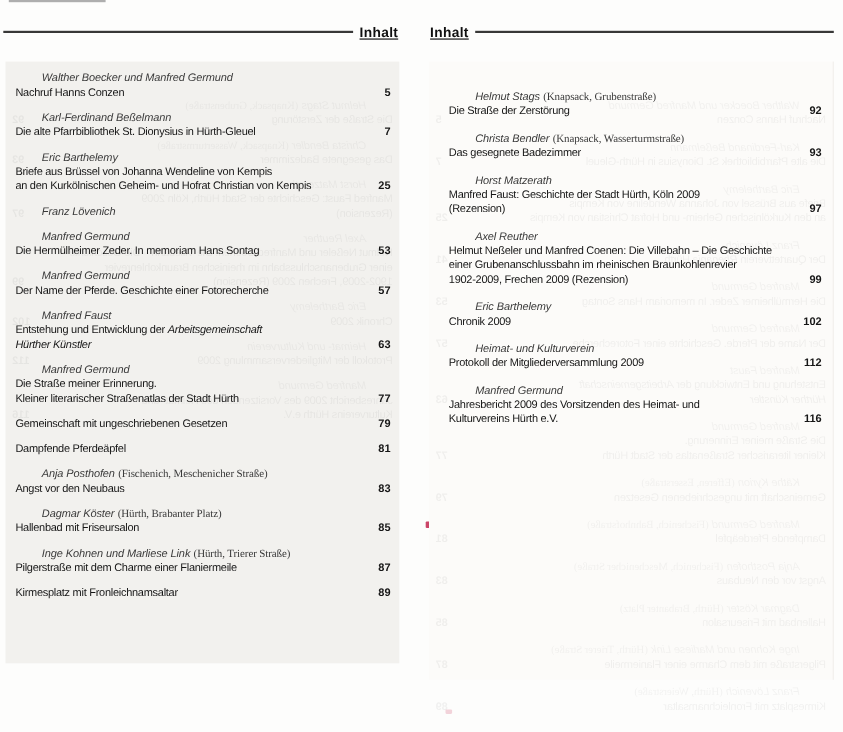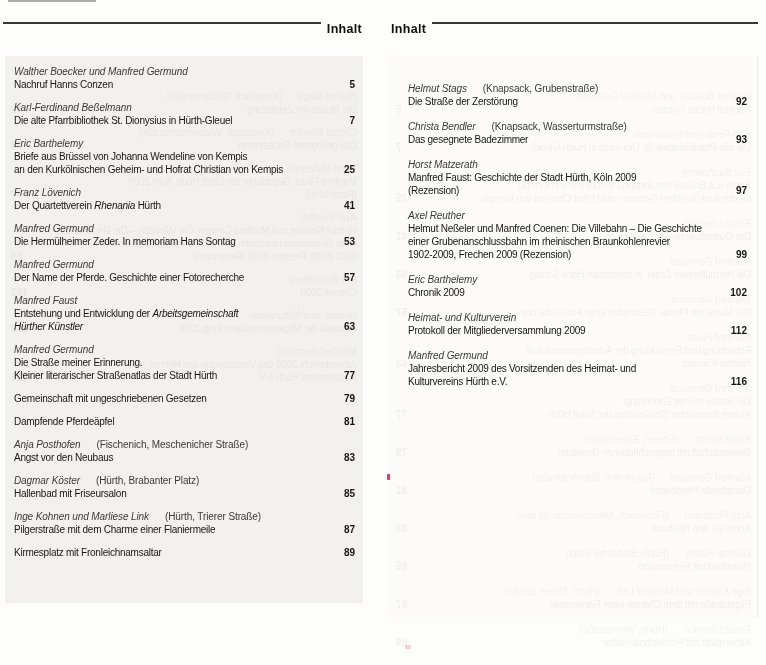--- a/index.html
+++ b/index.html
@@ -4,21 +4,21 @@
 <title>Inhalt</title>
 <style>
   html,body{margin:0;padding:0;}
   body{
     width:766px;height:665px;position:relative;overflow:hidden;
     background:#fdfdfc;
     font-family:"Liberation Sans","DejaVu Sans",sans-serif;
     -webkit-font-smoothing:antialiased;
   }
   
-  .hdr{position:absolute;display:flex;align-items:flex-start;height:16px;}
+  .hdr{position:absolute;display:flex;align-items:center;height:16px;text-decoration:underline;}
   .hdr-left{left:3px;top:22px;width:359px;}
   .hdr-right{left:391px;top:22px;width:367px;}
   .hdr .rule{flex:1;height:0;border-bottom:2px solid #383838;margin-bottom:2px;}
   .hdr-left .rule{margin-right:6px;}
   .hdr-right .rule{margin-left:6px;}
   .hdr-text{
     font-weight:bold;font-size:12.5px;line-height:14px;color:#101010;
     letter-spacing:.3px;
   }
   
@@ -33,22 +33,22 @@
     border-right:1px solid #f0eeec;
   }
   .entries{position:relative;z-index:1;}
   
   .entry{margin-bottom:10px;}
   .block-right .entry{margin-bottom:12px;}
   .author-line{
     font-size:10px;line-height:13px;color:#3a3a3a;letter-spacing:-.1px;
     white-space:nowrap;
   }
-  .author{font-style:italic;}
-  .location{font-style:normal;margin-left:16px;}
+  .author{font-style:italic;margin-left:24px;}
+  .location{font-style:normal;margin-left:3px;font-family:Liberation Serif, serif;}
   .title-block{display:flex;align-items:flex-end;}
   .title-lines{flex:1;min-width:0;}
   .title-line{
     font-weight:normal;font-size:10px;line-height:13px;color:#161616;
     letter-spacing:-.25px;white-space:nowrap;
   }
   .seg.ital{font-style:italic;}
   .page-num{
     font-weight:bold;font-size:10px;line-height:13px;color:#161616;
     margin-left:8px;flex:none;
@@ -179,26 +179,20 @@
         <div class="title-block">
           <div class="title-lines">
             <div class="title-line"><span class="seg">Briefe aus Brüssel von Johanna Wendeline von Kempis</span></div>
             <div class="title-line"><span class="seg">an den Kurkölnischen Geheim- und Hofrat Christian von Kempis</span></div>
           </div>
           <span class="page-num">25</span>
         </div>
       </div>
       <div class="entry">
         <div class="author-line"><span class="author">Franz Lövenich</span></div>
-        <div class="title-block">
-          <div class="title-lines">
-            <div class="title-line"><span class="seg">Der Quartettverein </span><span class="seg ital">Rhenania</span><span class="seg"> Hürth</span></div>
-          </div>
-          <span class="page-num">41</span>
-        </div>
       </div>
       <div class="entry">
         <div class="author-line"><span class="author">Manfred Germund</span></div>
         <div class="title-block">
           <div class="title-lines">
             <div class="title-line"><span class="seg">Die Hermülheimer Zeder. In memoriam Hans Sontag</span></div>
           </div>
           <span class="page-num">53</span>
         </div>
       </div>

